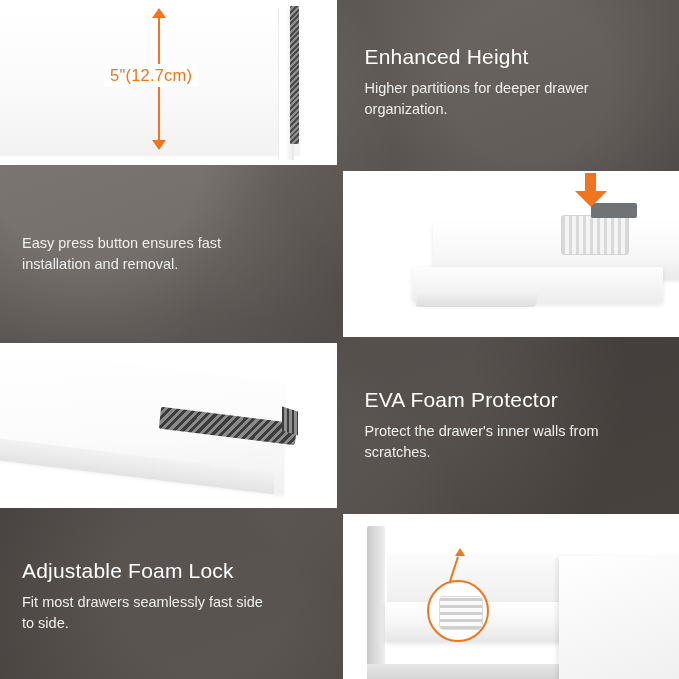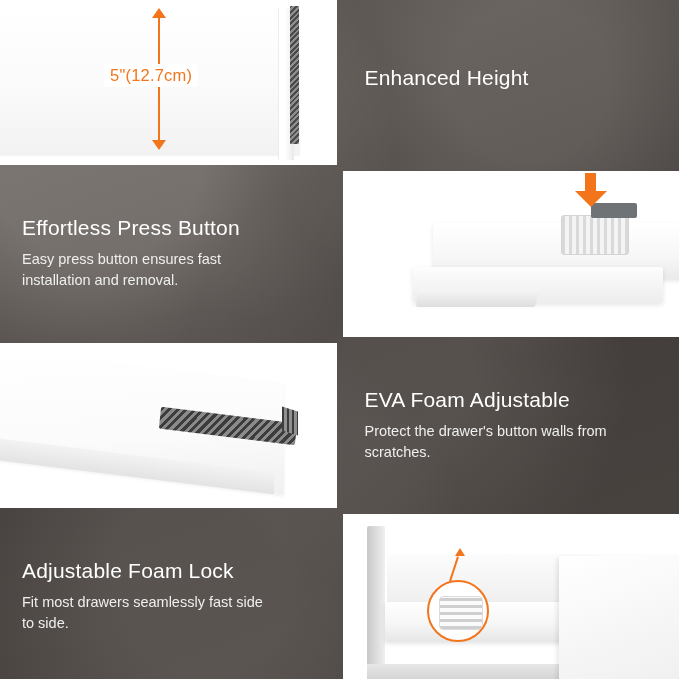--- a/index.html
+++ b/index.html
@@ -277,24 +277,24 @@
       <div class="edge-strip"></div>
       <div class="foam"></div>
       <div class="arrow-line"></div>
       <div class="arrow-head up"></div>
       <div class="arrow-head down"></div>
       <div class="measure-label">5"(12.7cm)</div>
     </div>
 
     <div class="cell text">
       <div class="title">Enhanced Height</div>
+      <div class="desc">Higher partitions for deeper drawer organization.</div>
     </div>
 
     <div class="cell text">
-      <div class="title">Effortless Press Button</div>
       <div class="desc">Easy press button ensures fast installation and removal.</div>
     </div>
 
     <div class="cell photo p4">
       <div class="bar-main"></div>
       <div class="bar-lower"></div>
       <div class="bar-tail"></div>
       <div class="ribs"></div>
       <div class="slot"></div>
       <div class="press-arrow-stem"></div>
@@ -302,22 +302,22 @@
     </div>
 
     <div class="cell photo p5">
       <div class="panel-top"></div>
       <div class="panel-front"></div>
       <div class="foam-strip"></div>
       <div class="foam-end"></div>
     </div>
 
     <div class="cell text">
-      <div class="title">EVA Foam Adjustable</div>
-      <div class="desc">Protect the drawer's button walls from scratches.</div>
+      <div class="title">EVA Foam Protector</div>
+      <div class="desc">Protect the drawer's inner walls from scratches.</div>
     </div>
 
     <div class="cell text">
       <div class="title">Adjustable Foam Lock</div>
       <div class="desc">Fit most drawers seamlessly fast side to side.</div>
     </div>
 
     <div class="cell photo p8">
       <div class="drawer-wall"></div>
       <div class="drawer-floor"></div>

